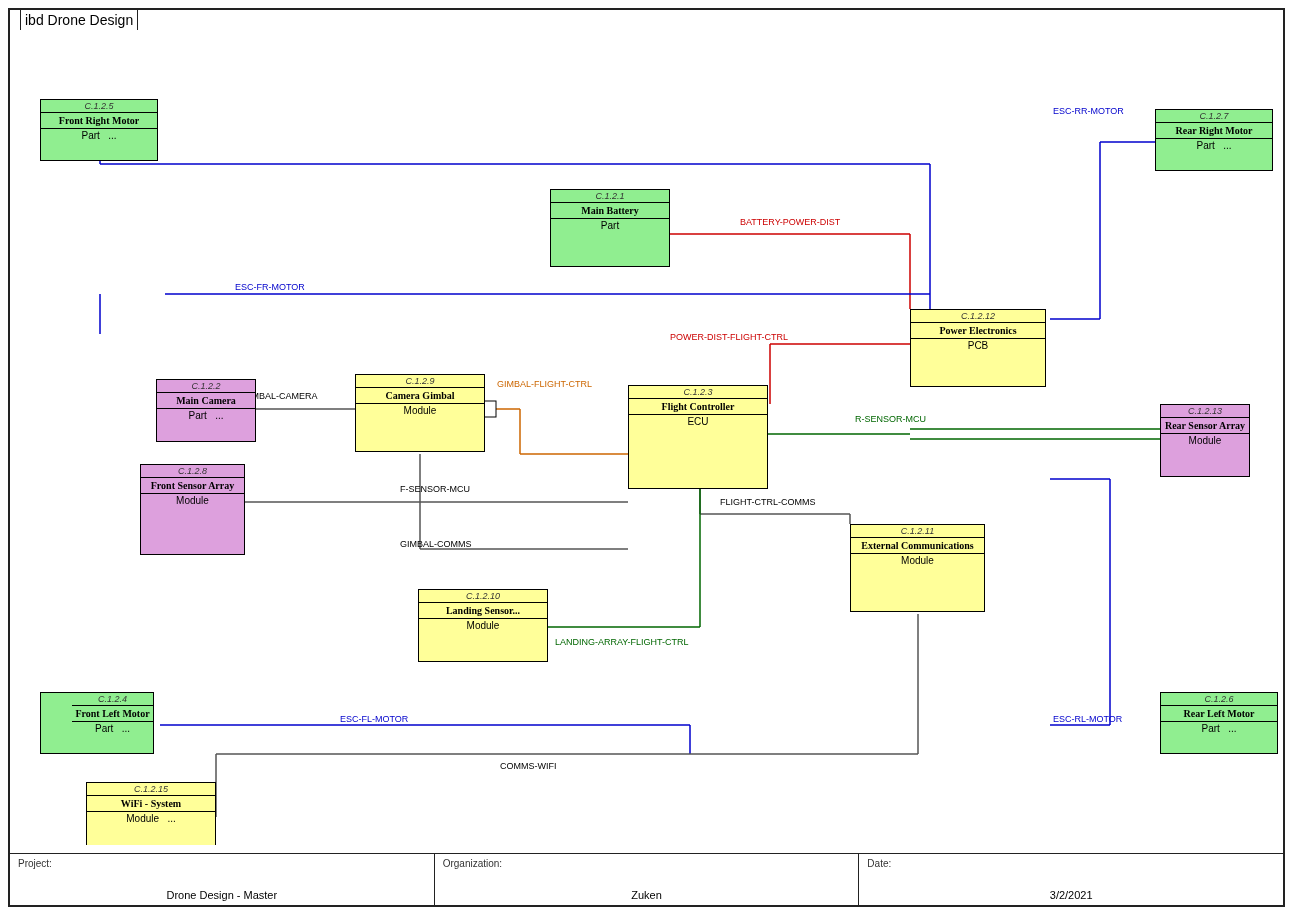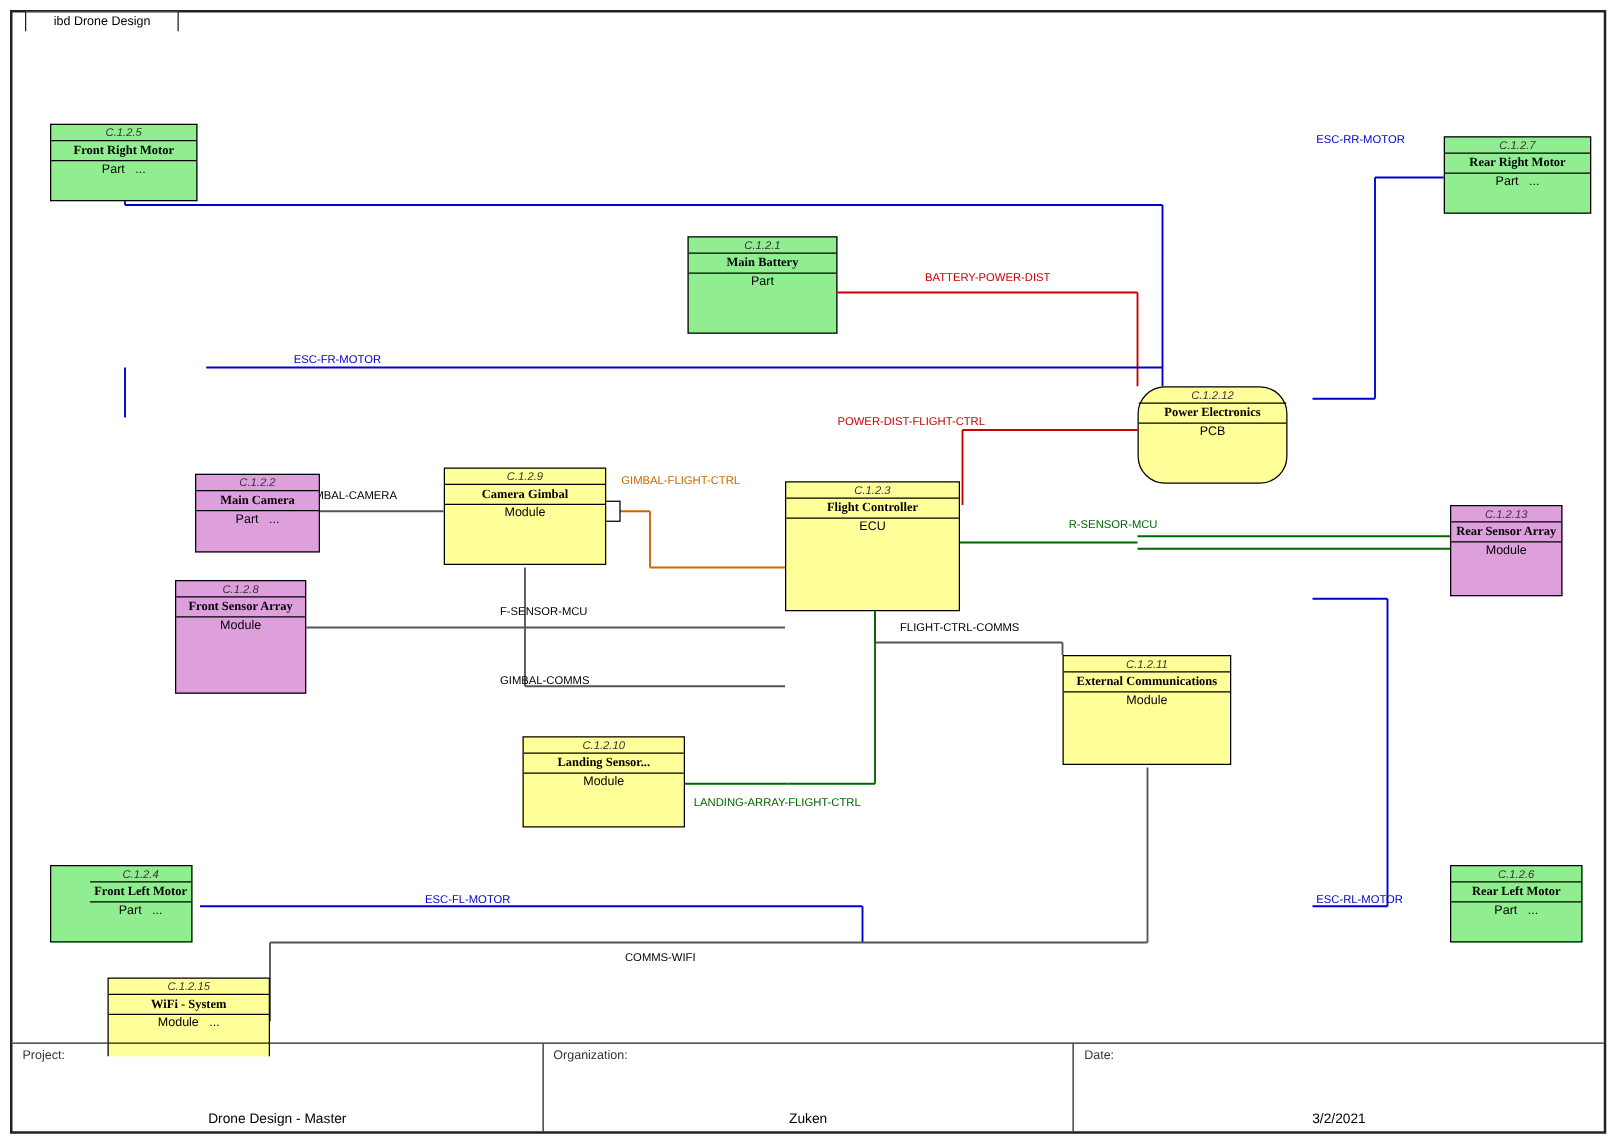--- a/index.html
+++ b/index.html
@@ -19,37 +19,37 @@
       position: relative;
       background: #fff;
     }
     .tab-label {
       position: absolute;
       top: -1px;
       left: 10px;
       background: #fff;
       border: 1px solid #222;
       border-bottom: none;
-      padding: 2px 22px;
-      font-size: 10px;
+      padding: 2px 4px;
+      font-size: 14px;
     }
     .diagram-area {
       position: absolute;
       top: 14px;
       left: 0;
       right: 0;
       bottom: 60px;
       overflow: hidden;
     }
     .footer {
       position: absolute;
       bottom: 0;
       left: 0;
       right: 0;
-      height: 71px;
+      height: 52px;
       border-top: 1px solid #222;
       display: flex;
     }
     .footer-cell {
       flex: 1;
       border-right: 1px solid #222;
       padding: 4px 8px;
       display: flex;
       flex-direction: column;
       justify-content: space-between;
@@ -200,21 +200,21 @@
       <div class="comp-name">Main Battery</div>
       <div class="comp-type">Part</div>
     </div>
 
     <div class="component green-box" style="left:1145px;top:85px;width:118px;height:62px;">
       <div class="comp-header">C.1.2.7</div>
       <div class="comp-name">Rear Right Motor</div>
       <div class="comp-type"><span>Part</span> &nbsp; <span>...</span></div>
     </div>
 
-    <div class="component yellow-box" style="left:900px;top:285px;width:120px;height:78px;border-radius:22px;">
+    <div class="component yellow-box" style="left:900px;top:285px;width:136px;height:78px;">
       <div class="comp-header">C.1.2.12</div>
       <div class="comp-name">Power Electronics</div>
       <div class="comp-type">PCB</div>
     </div>
 
     <div class="component purple-box" style="left:146px;top:355px;width:100px;height:63px;">
       <div class="comp-header">C.1.2.2</div>
       <div class="comp-name">Main Camera</div>
       <div class="comp-type"><span>Part</span> &nbsp; <span>...</span></div>
     </div>
@@ -254,21 +254,21 @@
       <div class="comp-name">Landing Sensor...</div>
       <div class="comp-type">Module</div>
     </div>
 
     <div class="component green-box" style="left:30px;top:668px;width:114px;height:62px;padding-left:31px;">
       <div class="comp-header">C.1.2.4</div>
       <div class="comp-name">Front Left Motor</div>
       <div class="comp-type"><span>Part</span> &nbsp; <span>...</span></div>
     </div>
 
-    <div class="component green-box" style="left:1150px;top:668px;width:106px;height:62px;">
+    <div class="component green-box" style="left:1150px;top:668px;width:118px;height:62px;">
       <div class="comp-header">C.1.2.6</div>
       <div class="comp-name">Rear Left Motor</div>
       <div class="comp-type"><span>Part</span> &nbsp; <span>...</span></div>
     </div>
 
     <div class="component yellow-box" style="left:76px;top:758px;width:130px;height:68px;">
       <div class="comp-header">C.1.2.15</div>
       <div class="comp-name">WiFi - System</div>
       <div class="comp-type"><span>Module</span> &nbsp; <span>...</span></div>
     </div>

